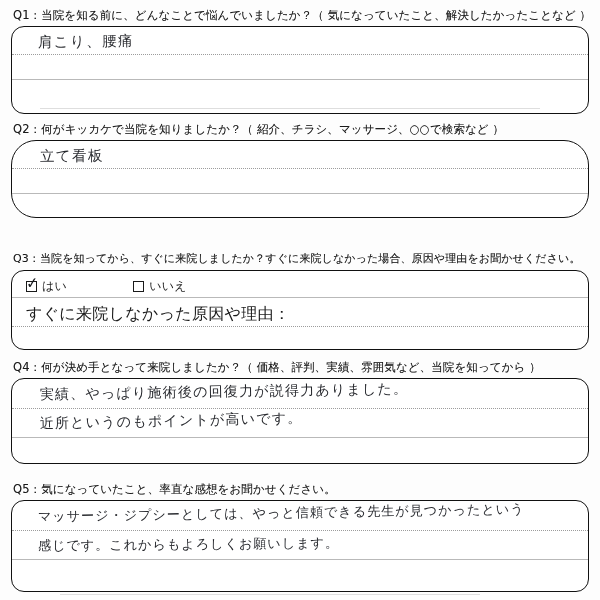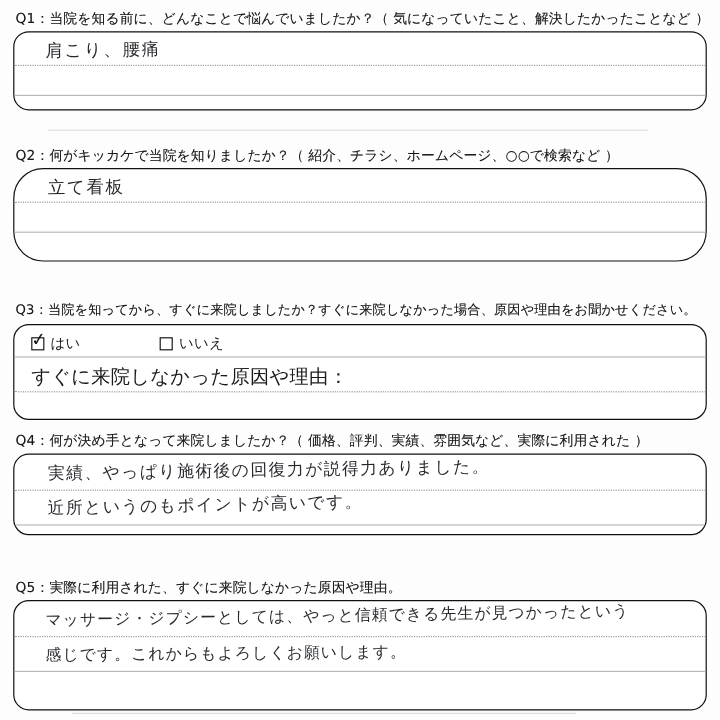--- a/index.html
+++ b/index.html
@@ -143,29 +143,29 @@
     height: 1px;
   }
 </style>
 </head>
 <body>
 
 <div class="sheet">
 
   <div class="qblock" style="top:8px;">
     <div class="q-label">Q1：当院を知る前に、どんなことで悩んでいましたか？（ 気になっていたこと、解決したかったことなど ）</div>
-    <div class="answer-box" style="height:66px;">
+    <div class="answer-box" style="height:88px;">
       <div class="rule dotted" style="top:27px;"></div>
       <div class="rule" style="top:52px;"></div>
       <div class="hand" style="left:26px; top:6px;">肩こり、腰痛</div>
     </div>
   </div>
 
   <div class="qblock" style="top:122px;">
-    <div class="q-label">Q2：何がキッカケで当院を知りましたか？（ 紹介、チラシ、ホームページ、○○で検索など ）</div>
+    <div class="q-label">Q2：何がキッカケで当院を知りましたか？（ 紹介、チラシ、マッサージ、○○で検索など ）</div>
     <div class="answer-box" style="height:78px;border-radius:25px;">
       <div class="rule dotted" style="top:27px;"></div>
       <div class="rule" style="top:52px;"></div>
       <div class="hand tilt2" style="left:28px; top:6px;">立て看板</div>
     </div>
   </div>
 
   <div class="qblock" style="top:252px;">
     <div class="q-label" style="font-size:11px;">Q3：当院を知ってから、すぐに来院しましたか？すぐに来院しなかった場合、原因や理由をお聞かせください。</div>
     <div class="answer-box" style="height:80px;">
@@ -181,31 +181,31 @@
           <span class="cb-label">いいえ</span>
         </span>
       </div>
       <div class="rule" style="top:26px;"></div>
       <div class="reason-label" style="top:33px;">すぐに来院しなかった原因や理由：</div>
       <div class="rule dotted" style="top:55px;"></div>
     </div>
   </div>
 
   <div class="qblock" style="top:360px;">
-    <div class="q-label">Q4：何が決め手となって来院しましたか？（ 価格、評判、実績、雰囲気など、実際に利用された ）</div>
-    <div class="answer-box" style="height:68px;">
+    <div class="q-label">Q4：何が決め手となって来院しましたか？（ 価格、評判、実績、雰囲気など、当院を知ってから ）</div>
+    <div class="answer-box" style="height:86px;">
       <div class="rule dotted" style="top:29px;"></div>
       <div class="rule" style="top:58px;"></div>
       <div class="hand small" style="left:28px; top:7px;">実績、やっぱり施術後の回復力が説得力ありました。</div>
       <div class="hand small tilt3" style="left:28px; top:36px;">近所というのもポイントが高いです。</div>
     </div>
   </div>
 
   <div class="qblock" style="top:482px;">
-    <div class="q-label">Q5：実際に利用された、すぐに来院しなかった原因や理由。</div>
+    <div class="q-label">Q5：気になっていたこと、率直な感想をお聞かせください。</div>
     <div class="answer-box" style="height:92px;">
       <div class="rule dotted" style="top:29px;"></div>
       <div class="rule" style="top:58px;"></div>
       <div class="hand" style="left:26px; top:7px; font-size:13.2px; letter-spacing:0.9px;">マッサージ・ジプシーとしては、やっと信頼できる先生が見つかったという</div>
       <div class="hand tilt2" style="left:26px; top:36px; font-size:13.2px; letter-spacing:0.9px;">感じです。これからもよろしくお願いします。</div>
     </div>
   </div>
 
   <div class="speck" style="left:40px; top:108px; width:500px;"></div>
   <div class="speck" style="left:60px; top:594px; width:420px;"></div>

